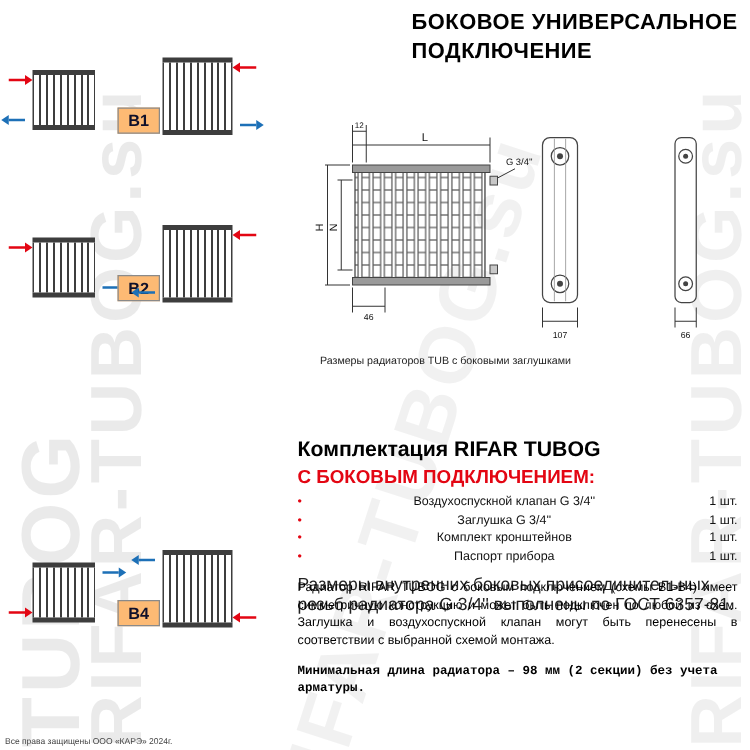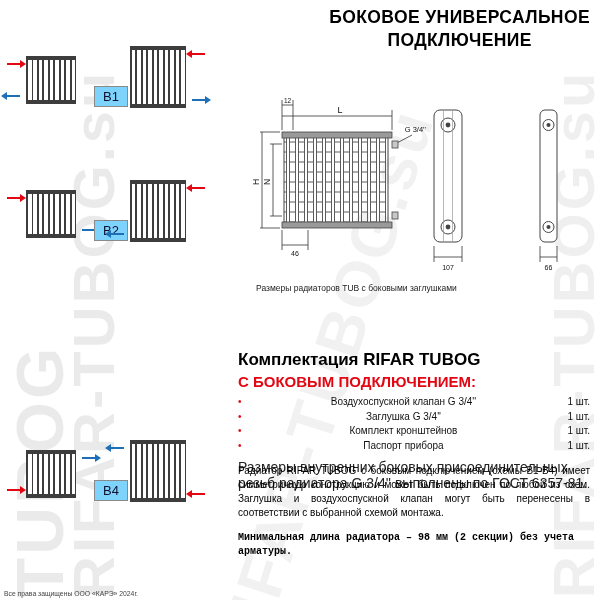--- a/index.html
+++ b/index.html
@@ -15,43 +15,43 @@
     position:absolute; z-index:0; font-weight:bold; color:#000; opacity:.08;
     white-space:nowrap; pointer-events:none; letter-spacing:3px;
   }
   #wm1 { font-size:58px; transform:rotate(-90deg); transform-origin:0 0; left:60px; top:598px; }
   #wm2 { font-size:66px; transform:rotate(-90deg); transform-origin:0 0; left:2px;  top:598px; }
   #wm3 { font-size:58px; transform:rotate(-90deg); transform-origin:0 0; left:540px; top:598px; opacity:.06; }
   #wm4 { font-size:64px; transform:rotate(-72deg); transform-origin:0 0; left:200px; top:650px; opacity:.05; }
 
   
   #title {
-    position:absolute; top:6px; right:10px; z-index:2; text-align:center;
+    position:absolute; top:6px; right:10px; z-index:2; text-align:left;
     font-weight:bold; font-size:17.5px; line-height:1.3; letter-spacing:.4px; color:#000;
   }
   #title span { display:block; }
 
   
   #schemes { position:absolute; left:0; top:40px; width:232px; height:540px; z-index:1; }
   .scheme { position:absolute; left:0; width:232px; height:122px; }
   .s1 { top:2px; } .s2 { top:136px; } .s3 { top:268px; } .s4 { top:396px;text-align:center; }
 
   .rad {
     position:absolute;
     border-top:4px solid #3d3d3d; border-bottom:4px solid #3d3d3d;
     background:repeating-linear-gradient(90deg, #3d3d3d 0 1.6px, #ffffff 1.6px 5.5px);
   }
   .rad-left  { left:26px;  top:14px; width:50px; height:48px; }
   .rad-right { left:130px; top:4px;  width:56px; height:62px; }
 
   .scheme-label {
     position:absolute; left:94px; top:44px; width:34px; height:21px;
-    border:1.5px solid #8a8a8a; background:#7dd3fc;
+    border:1.5px solid #8a8a8a; background:#fdba74;
     display:flex; align-items:center; justify-content:center;
-    font-weight:normal; font-size:13px; color:#10102a;
+    font-weight:bold; font-size:13px; color:#10102a;
   }
 
   .arrow { position:absolute; width:13px; height:2.4px; background:currentColor; }
   .arrow::after {
     content:""; position:absolute; top:-3px; width:0; height:0;
     border-top:4.2px solid transparent; border-bottom:4.2px solid transparent;
   }
   .dir-right::after { left:100%;  border-left:6.5px solid currentColor; }
   .dir-left::after  { right:100%; border-right:6.5px solid currentColor; }
   .red  { color:var(--supply-red,  #e30613); }

